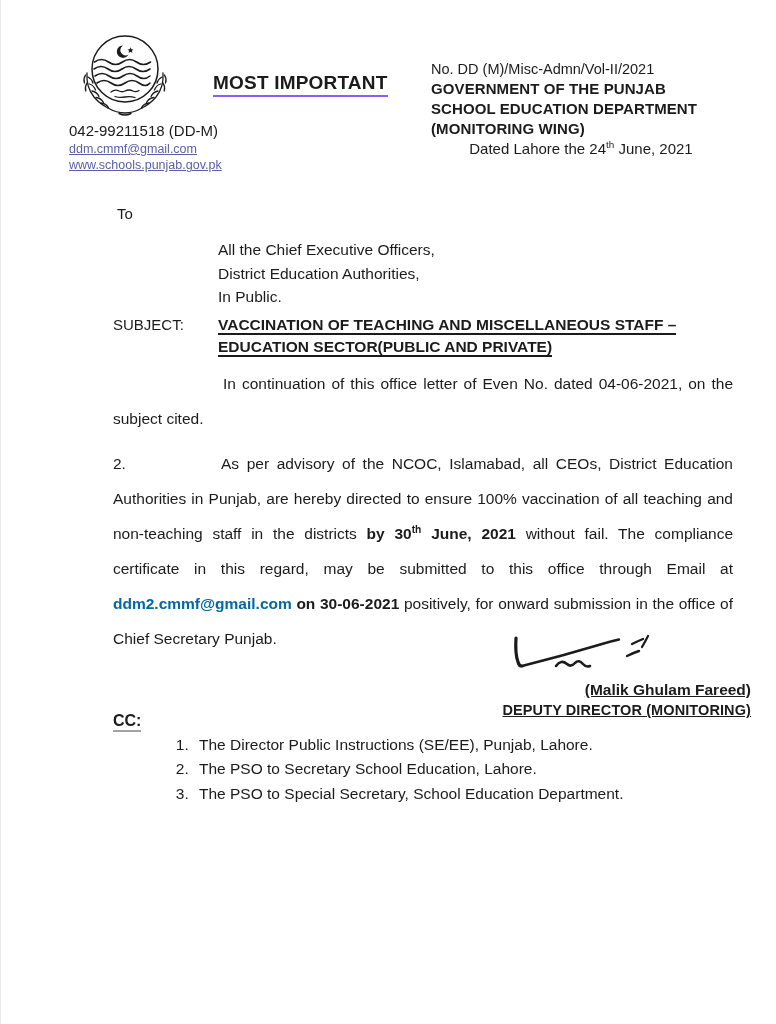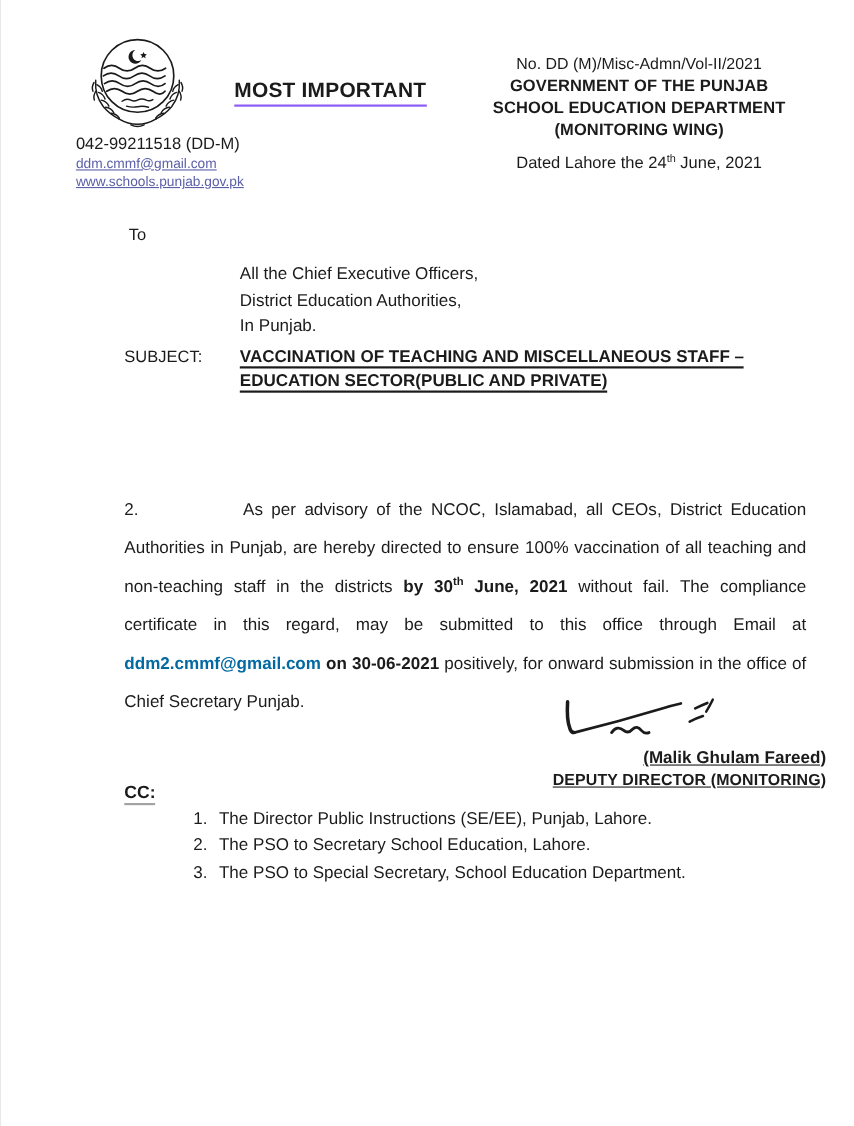--- a/index.html
+++ b/index.html
@@ -63,23 +63,22 @@
     font-size: 12.5px;
     color: #5b5fa8;
     text-decoration: underline;
     white-space: nowrap;
     margin-top: 1px;
   }
 
   .ref-block {
     position: absolute;
     left: 430px;
-    top: 50px;
+    top: 60px;
     width: 300px;
-    text-align: center;
     line-height: 1.32;
   }
   .ref-no {
     font-size: 14.5px;
     white-space: nowrap;
   }
   .gov-line {
     font-size: 15px;
     font-weight: bold;
     white-space: nowrap;
@@ -284,31 +283,34 @@
     <div class="dated-line">
       <span>Dated Lahore the 24</span><span class="sup">th</span><span> June, 2021</span>
     </div>
   </div>
 
   <div class="to-label">To</div>
 
   <div class="addressee">
     <div>All the Chief Executive Officers,</div>
     <div>District Education Authorities,</div>
-    <div>In Punjab.</div>
+    <div>In Public.</div>
   </div>
 
   <div class="subject-row">
     <div class="subject-label">SUBJECT:</div>
     <div class="subject-text">
       <span>VACCINATION OF TEACHING AND MISCELLANEOUS STAFF –</span><br>
       <span>EDUCATION SECTOR(PUBLIC AND PRIVATE)</span>
     </div>
   </div>
 
+  <div class="para para-1">
+    <span class="indent"></span><span>In continuation of this office letter of Even No. dated 04-06-2021, on the subject cited.</span>
+  </div>
 
   <div class="para para-2">
     <span class="num">2.</span><span class="indent"></span><span>As per advisory of the NCOC, Islamabad, all CEOs, District Education Authorities in Punjab, are hereby directed to ensure 100% vaccination of all teaching and non-teaching staff in the districts </span><b class="nb"><span>by 30</span><span class="sup">th</span><span> June, 2021</span></b><span> without fail. The compliance certificate in this regard, may be submitted to this office through Email at </span><span class="email-strong">ddm2.cmmf@gmail.com</span><b class="nb"> on 30-06-2021</b><span> positively, for onward submission in the office of Chief Secretary Punjab.</span>
   </div>
 
   <div class="signature-area">
     <svg class="sig-mark" viewBox="0 0 180 46">
       <g fill="none" stroke="#1b1b1b" stroke-linecap="round" stroke-linejoin="round">
         <path d="M20 6 q-1 16 2 24 q1 4 4 4" stroke-width="3.2"></path>
         <path d="M26 34 q40 -10 80 -22 q8 -2.5 17 -4.5" stroke-width="2.4"></path>

